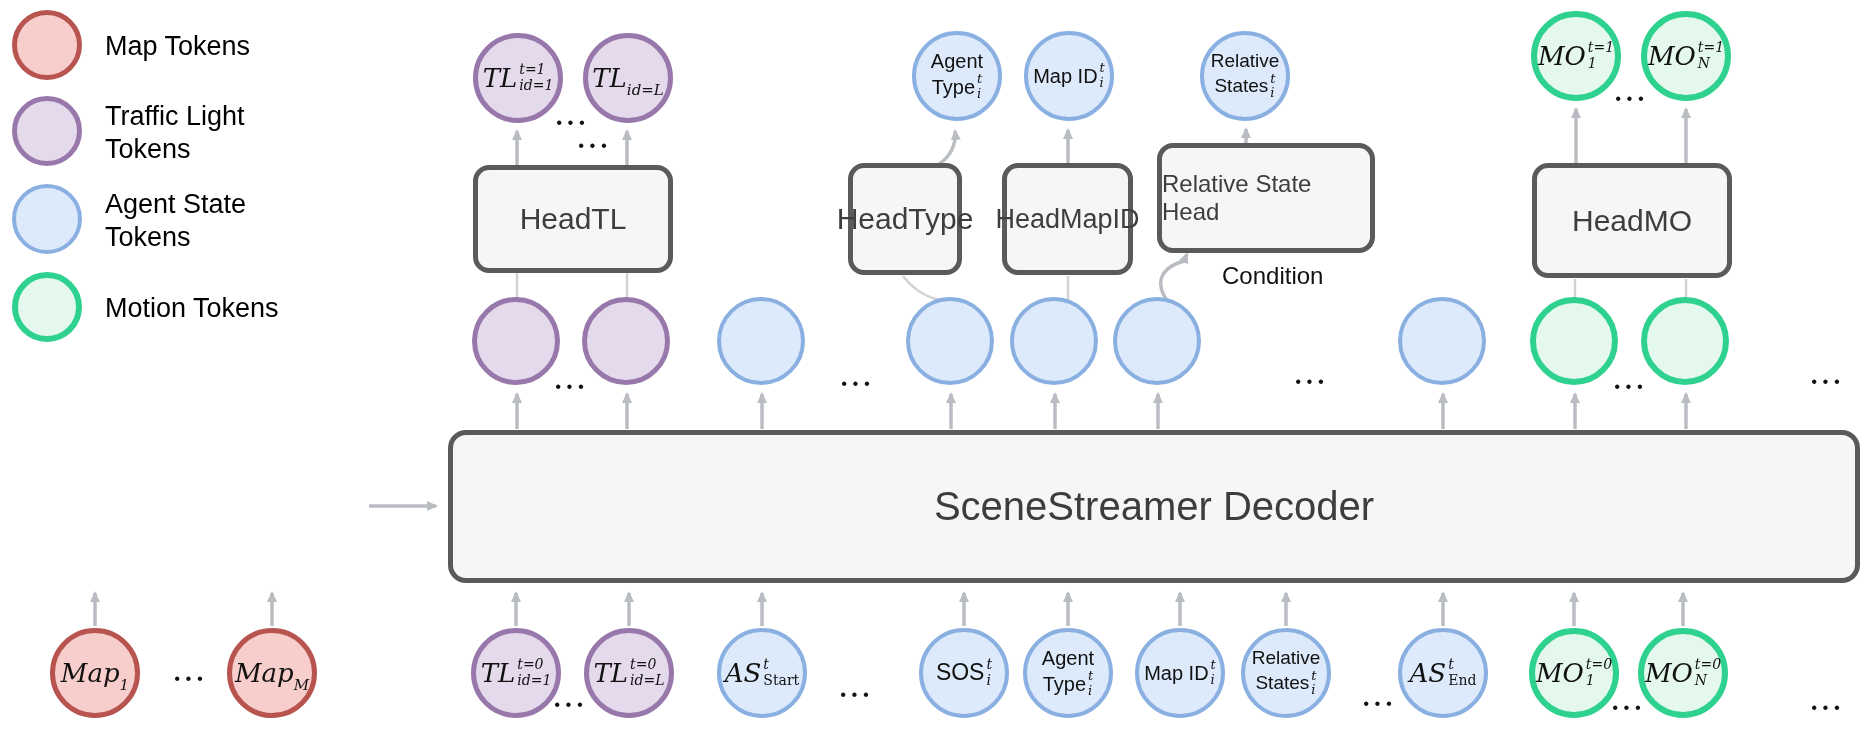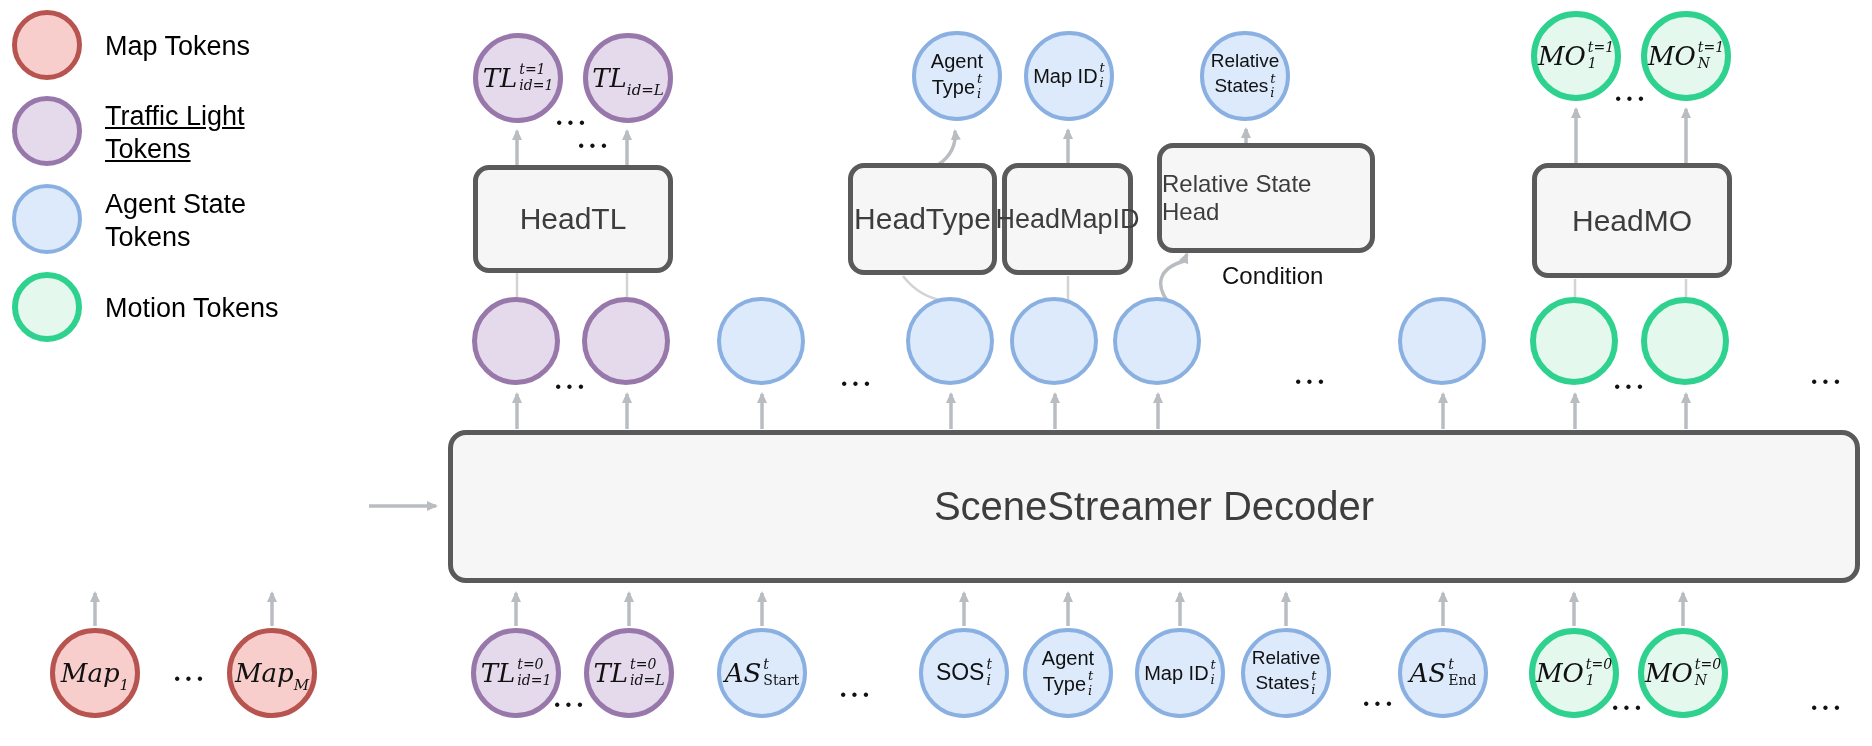--- a/index.html
+++ b/index.html
@@ -102,36 +102,36 @@
       <path d="M903,276 Q920,298 946,301"></path>
       <path d="M1068,276 V300"></path>
       <path d="M1575,279 V300"></path>
       <path d="M1686,279 V300"></path>
     </g>
   </svg>
 
   <div class="leg-circle c-map" style="left:12px;top:10px;"></div>
   <div class="leg-label" style="top:30px;">Map Tokens</div>
   <div class="leg-circle c-tl" style="left:12px;top:96px;"></div>
-  <div class="leg-label" style="top:100px;text-decoration:underline;">Traffic Light
+  <div class="leg-label" style="top:100px;">Traffic Light
 Tokens</div>
   <div class="leg-circle c-as" style="left:12px;top:184px;"></div>
   <div class="leg-label" style="top:188px;">Agent State
 Tokens</div>
   <div class="leg-circle c-mo" style="left:12px;top:272px;"></div>
   <div class="leg-label" style="top:292px;text-align:right;">Motion Tokens</div>
 
   <div class="box box-big lbl-lg" style="left:448px;top:430px;width:1412px;height:153px;">
     <span>SceneStreamer Decoder</span>
   </div>
 
   <div class="box lbl-md" style="left:473px;top:165px;width:200px;height:108px;">
     <span>HeadTL</span>
   </div>
-  <div class="box lbl-md" style="left:848px;top:163px;width:149px;height:112px;">
+  <div class="box lbl-md" style="left:848px;top:163px;width:114px;height:112px;">
     <span>HeadType</span>
   </div>
   <div class="box lbl-md" style="left:1002px;top:163px;width:131px;height:112px;font-size:27px;">
     <span>HeadMapID</span>
   </div>
   <div class="box lbl-sm" style="left:1157px;top:143px;width:218px;height:110px;">
     <span>Relative State Head</span>
   </div>
   <div class="box lbl-md" style="left:1532px;top:163px;width:200px;height:115px;">
     <span>HeadMO</span>

